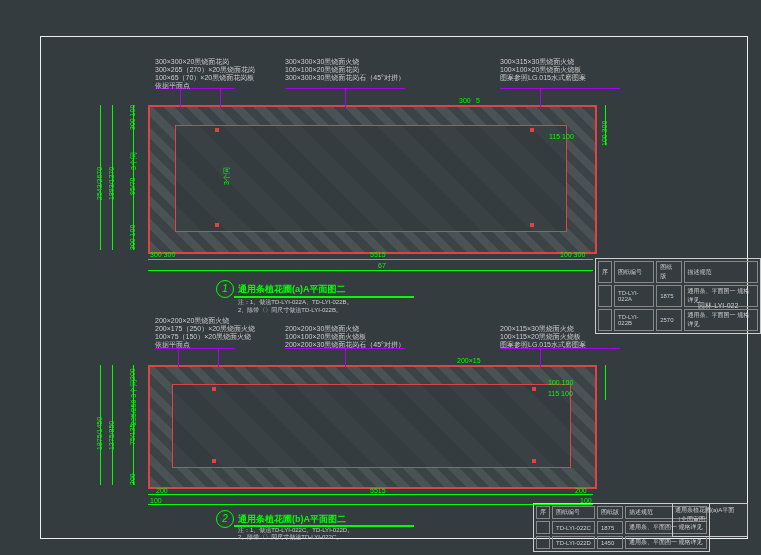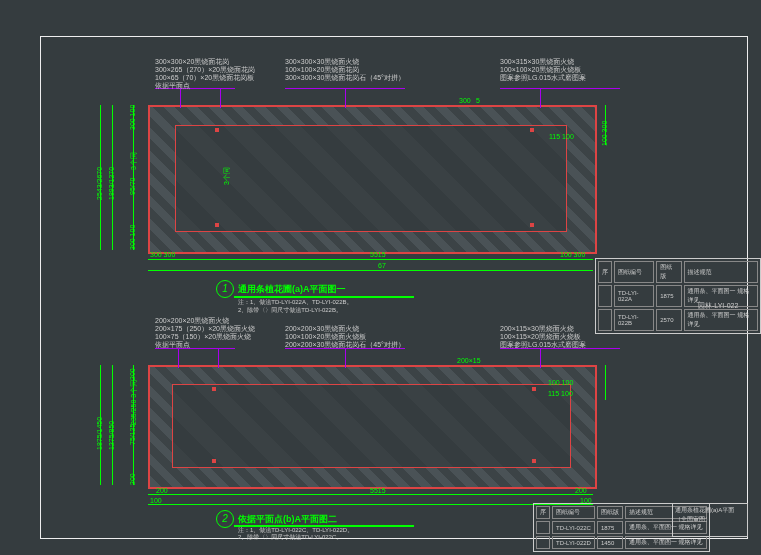--- a/index.html
+++ b/index.html
@@ -74,21 +74,21 @@
 <div class="txt" style="left:549px;top:133px">115 100</div>
 
 <div class="dim-h" style="left:148px;top:259px;width:445px"></div>
 <div class="dim-h" style="left:148px;top:270px;width:445px"></div>
 <div class="txt" style="left:150px;top:251px">300 300</div>
 <div class="txt" style="left:370px;top:251px">5515</div>
 <div class="txt" style="left:560px;top:251px">100 300</div>
 <div class="txt" style="left:378px;top:262px">67</div>
 
 <div class="tnum" style="left:216px;top:280px">1</div>
-<div class="ttxt" style="left:238px;top:283px">通用条植花圃(a)A平面图一</div>
+<div class="ttxt" style="left:238px;top:283px">通用条植花圃(a)A平面图二</div>
 <div class="dim-h" style="left:234px;top:296px;width:180px;border-top-width:2px"></div>
 <div class="note" style="left:238px;top:298px">注：1、做法TD-LYI-022A、TD-LYI-022B。</div>
 <div class="note" style="left:238px;top:306px">2、除带〈〉同尺寸做法TD-LYI-022B。</div>
 
 <div class="plan-box" style="left:148px;top:365px;width:445px;height:120px"></div>
 <div class="inner-box" style="left:172px;top:384px;width:397px;height:82px"></div>
 <div class="pillar" style="left:212px;top:387px"></div>
 <div class="pillar" style="left:212px;top:459px"></div>
 <div class="pillar" style="left:532px;top:387px"></div>
 <div class="pillar" style="left:532px;top:459px"></div>
@@ -129,21 +129,21 @@
 
 <div class="dim-h" style="left:148px;top:494px;width:445px"></div>
 <div class="dim-h" style="left:148px;top:504px;width:445px"></div>
 <div class="txt" style="left:156px;top:487px">200</div>
 <div class="txt" style="left:370px;top:487px">5515</div>
 <div class="txt" style="left:575px;top:487px">200</div>
 <div class="txt" style="left:150px;top:497px">100</div>
 <div class="txt" style="left:580px;top:497px">100</div>
 
 <div class="tnum" style="left:216px;top:510px">2</div>
-<div class="ttxt" style="left:238px;top:513px">依据平面点(b)A平面图二</div>
+<div class="ttxt" style="left:238px;top:513px">通用条植花圃(b)A平面图二</div>
 <div class="dim-h" style="left:234px;top:525px;width:180px;border-top-width:2px"></div>
 <div class="note" style="left:238px;top:526px">注：1、做法TD-LYI-022C、TD-LYI-022D。</div>
 <div class="note" style="left:238px;top:533px">2、除带〈〉同尺寸做法TD-LYI-022C。</div>
 
 <table class="table" style="left:595px;top:258px">
 <tbody>
         <tr>
           <td>序</td>
           <td>图纸编号</td>
           <td>图纸版</td>

